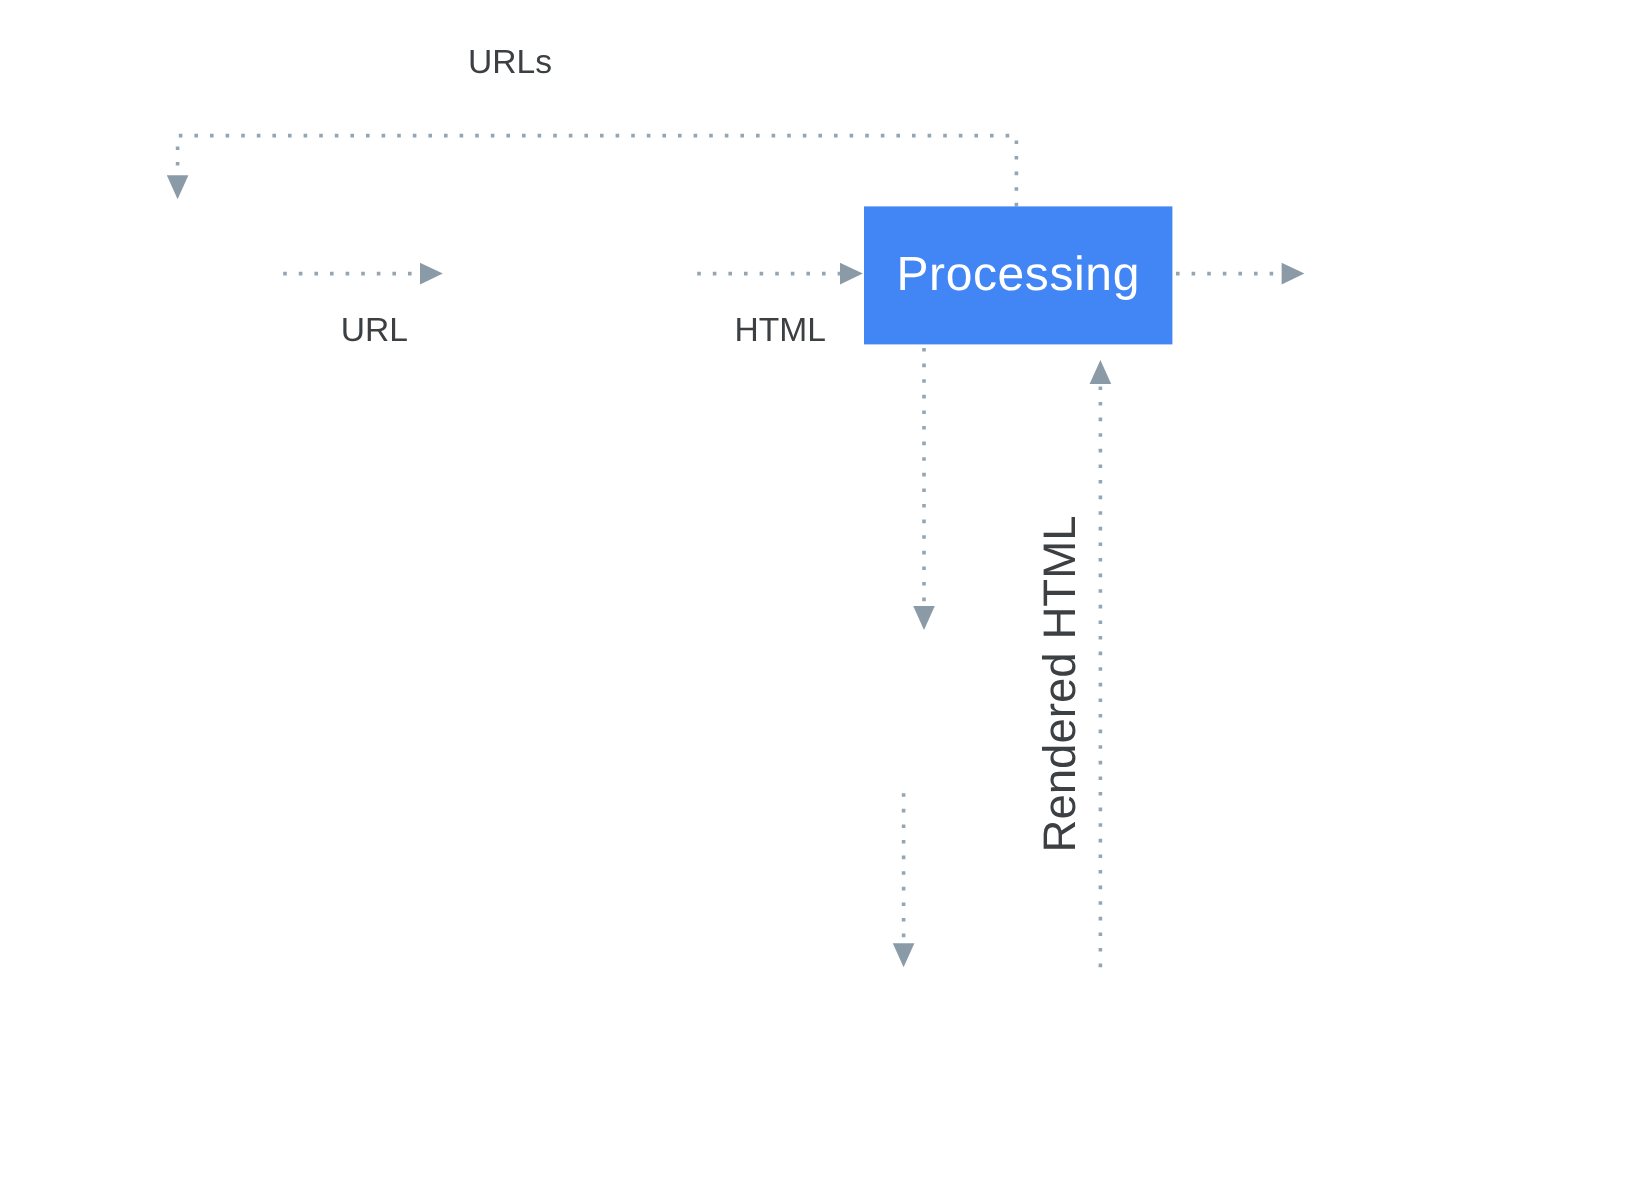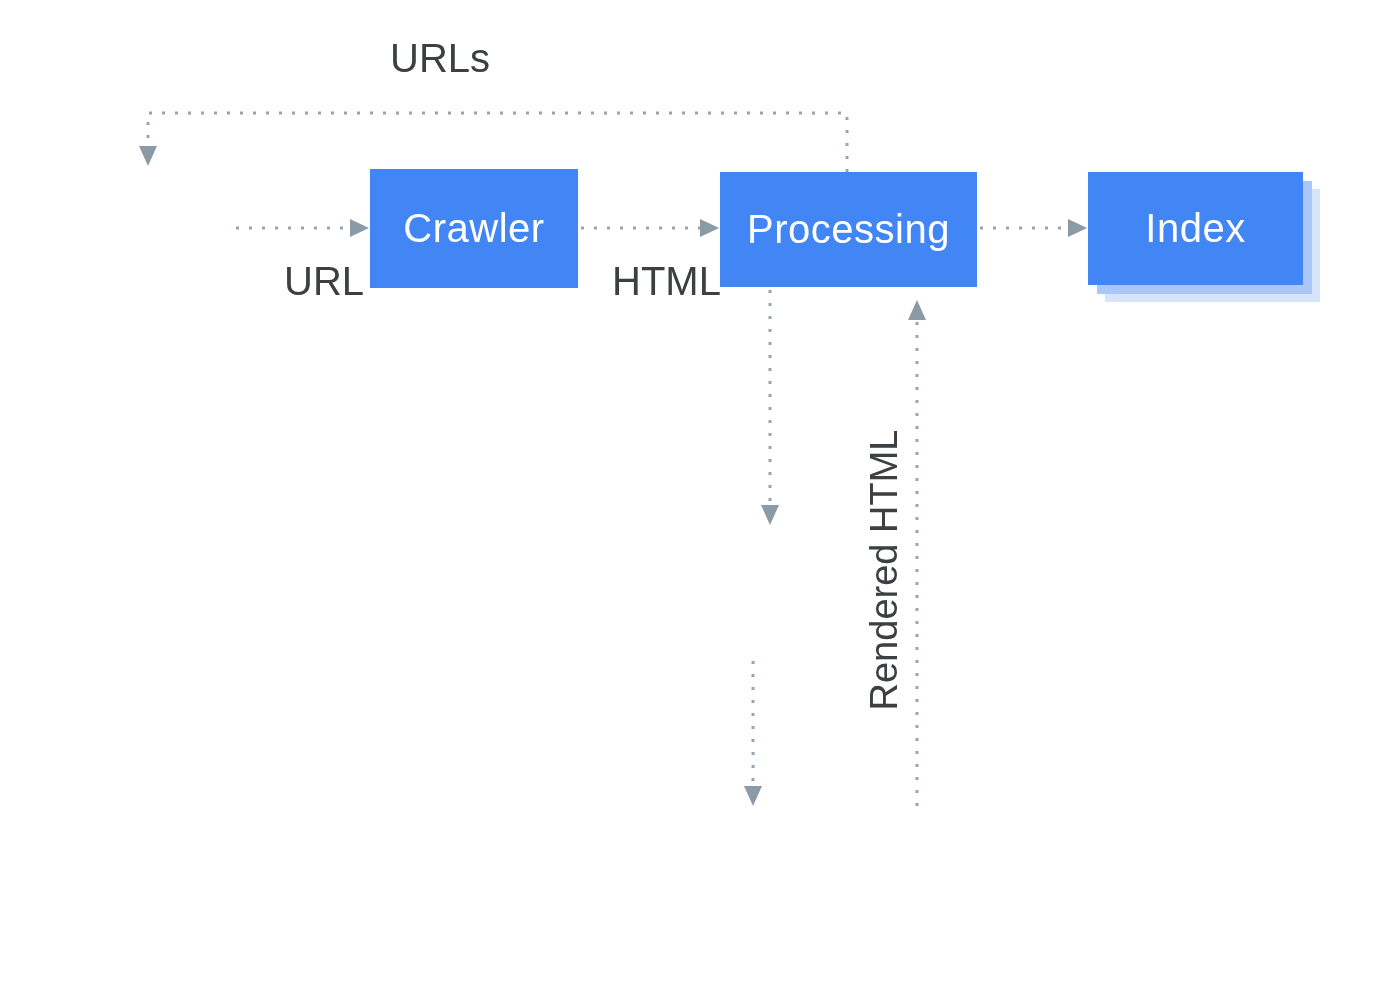--- a/index.html
+++ b/index.html
@@ -42,21 +42,21 @@
   .node-crawl-queue { left: 51px;   top: 169px; width: 181px; height: 121px; }
   .node-crawler     { left: 370px;  top: 169px; width: 208px; height: 119px; }
   .node-processing  { left: 720px;  top: 172px; width: 257px; height: 115px; }
   .node-index       { left: 1088px; top: 172px; width: 215px; height: 113px; }
   .node-render-queue{ left: 636px;  top: 527px; width: 199px; height: 131px; }
   .node-renderer    { left: 728px;  top: 808px; width: 237px; height: 125px; }
 
   .edge-label {
     position: absolute;
     color: #3c4043;
-    font-size: 40px;
+    font-size: 28px;
     white-space: nowrap;
     z-index: 3;
   }
   .label-urls { left: 390px; top: 36px; }
   .label-url  { left: 284px; top: 259px; }
   .label-html { left: 596px; top: 259px; margin-left: 16px; }
   .label-rendered-html {
     left: 734px;
     top: 547px;
     width: 300px;
@@ -115,25 +115,23 @@
       <polygon class="arrowhead" points="753,806 744,786 762,786"></polygon>
     </g>
 
     <g>
       <path class="dotted" d="M917,806 L917,320"></path>
       <polygon class="arrowhead" points="917,300 908,320 926,320"></polygon>
     </g>
   </svg>
 
 
-  <div class="node node-crawler">Crawler</div>
 
   <div class="node node-processing">Processing</div>
 
-  <div class="node node-index shadowed">Index</div>
 
 
 
   <div class="edge-label label-urls">URLs</div>
 
   <div class="edge-label label-url">URL</div>
 
   <div class="edge-label label-html">HTML</div>
 
   <div class="edge-label label-rendered-html">Rendered HTML</div>

